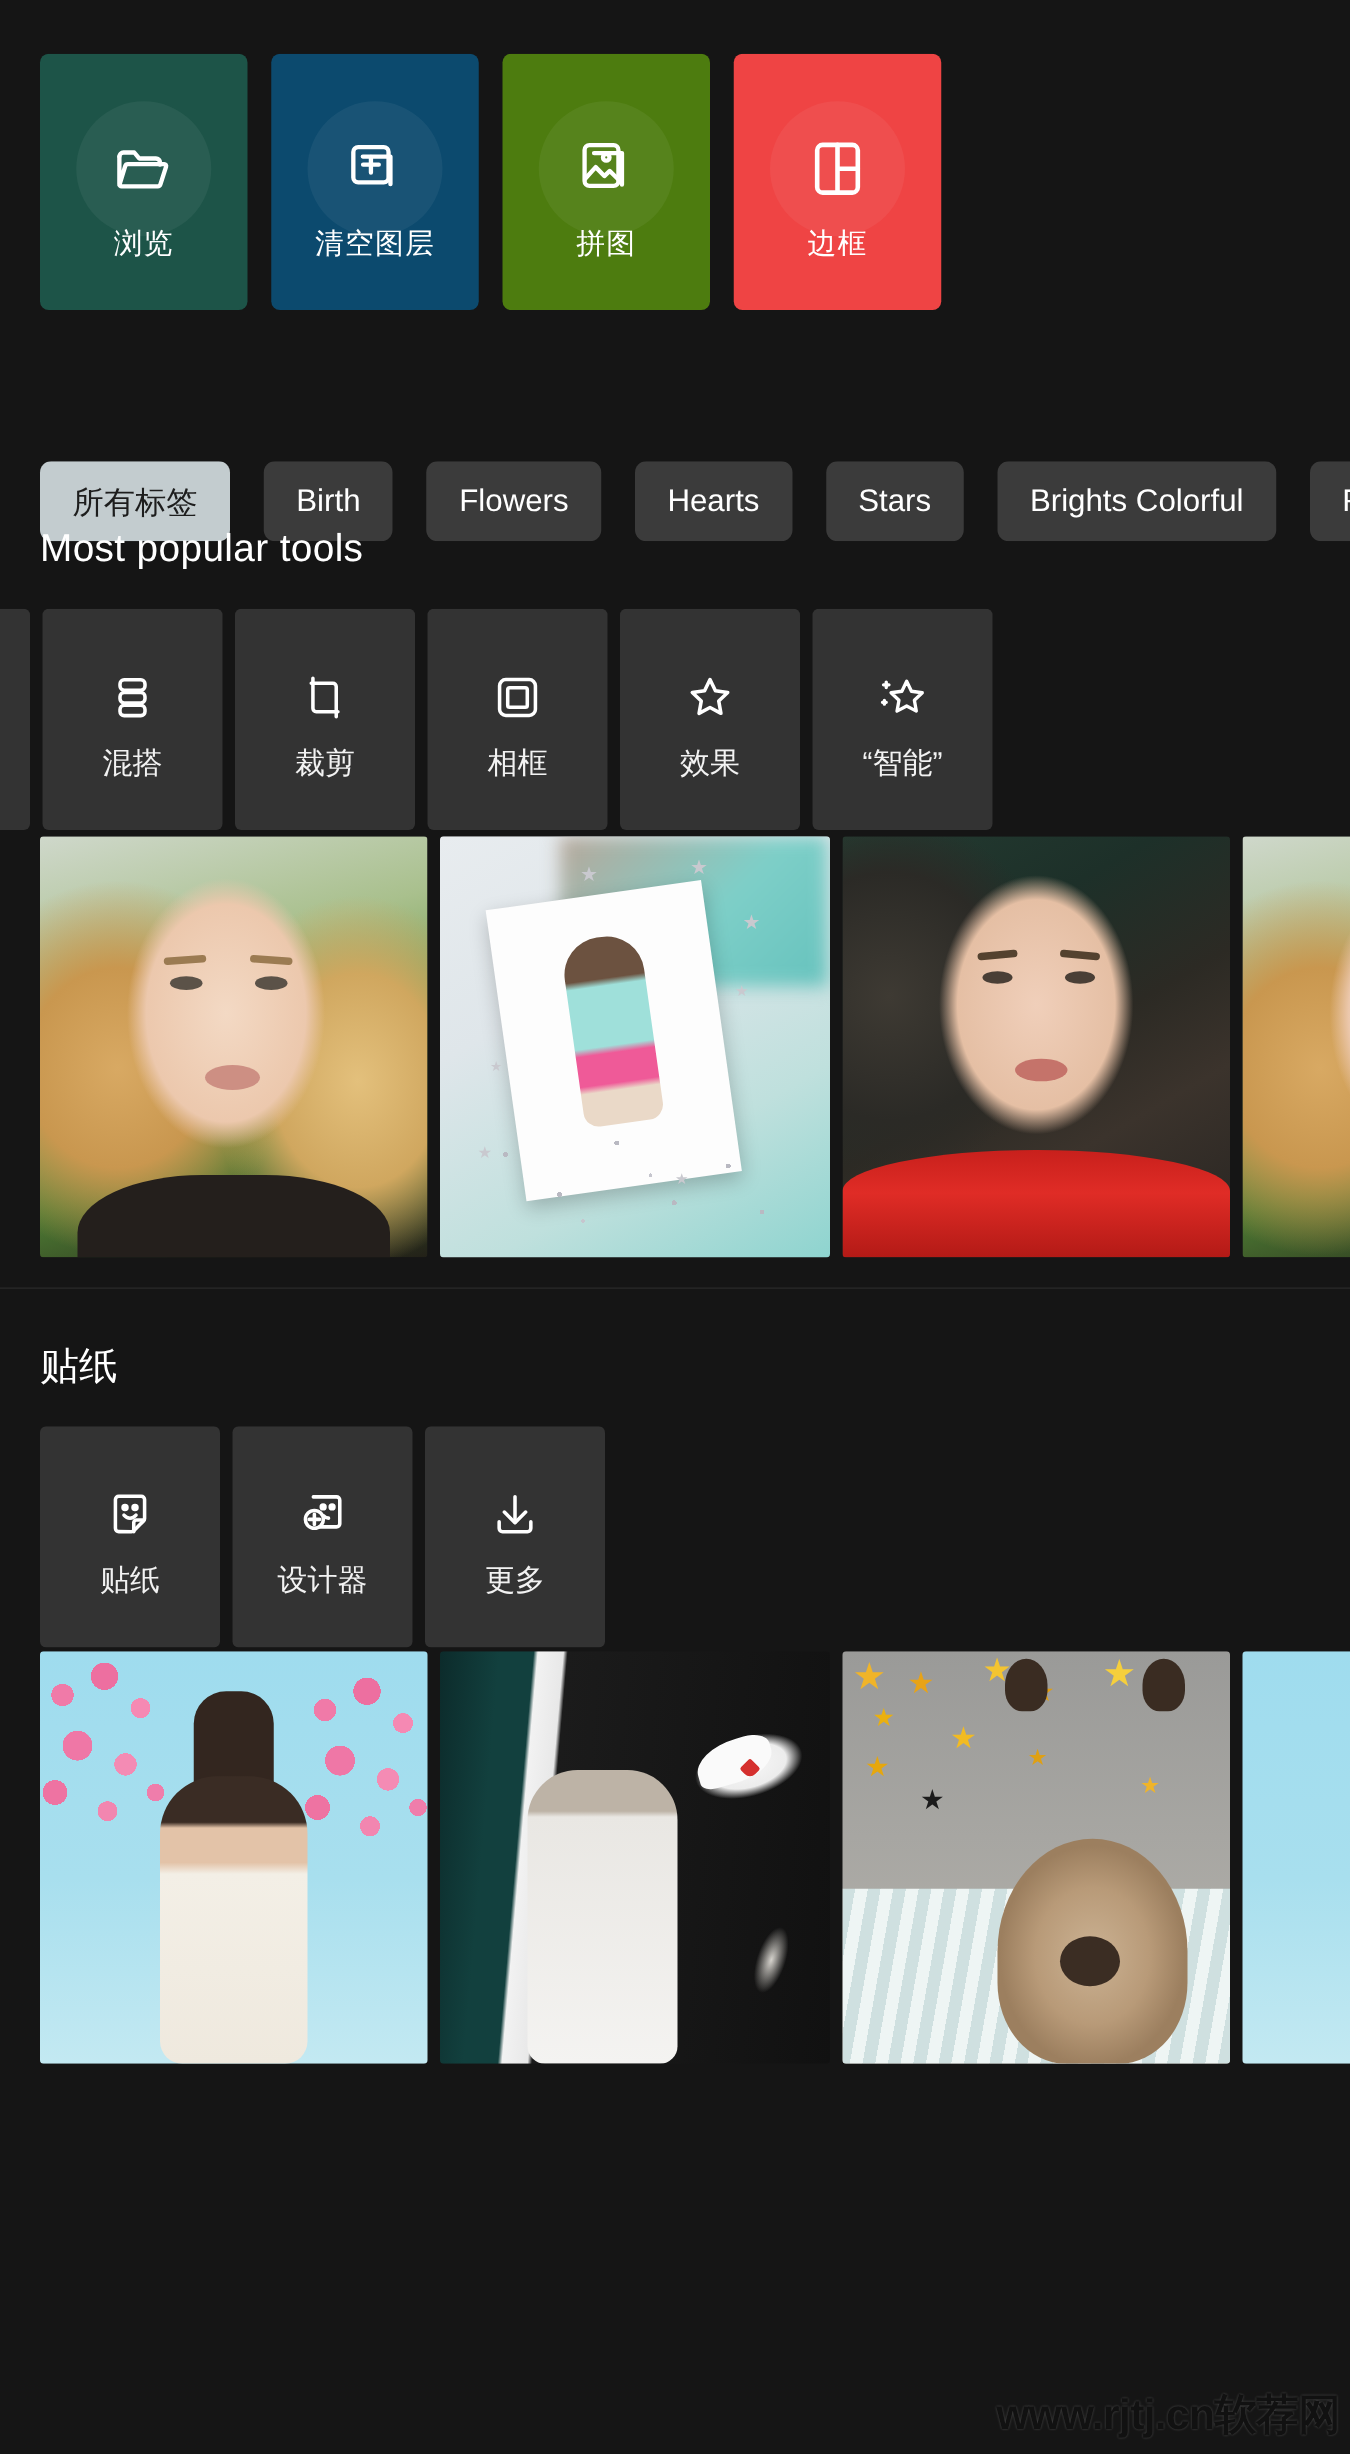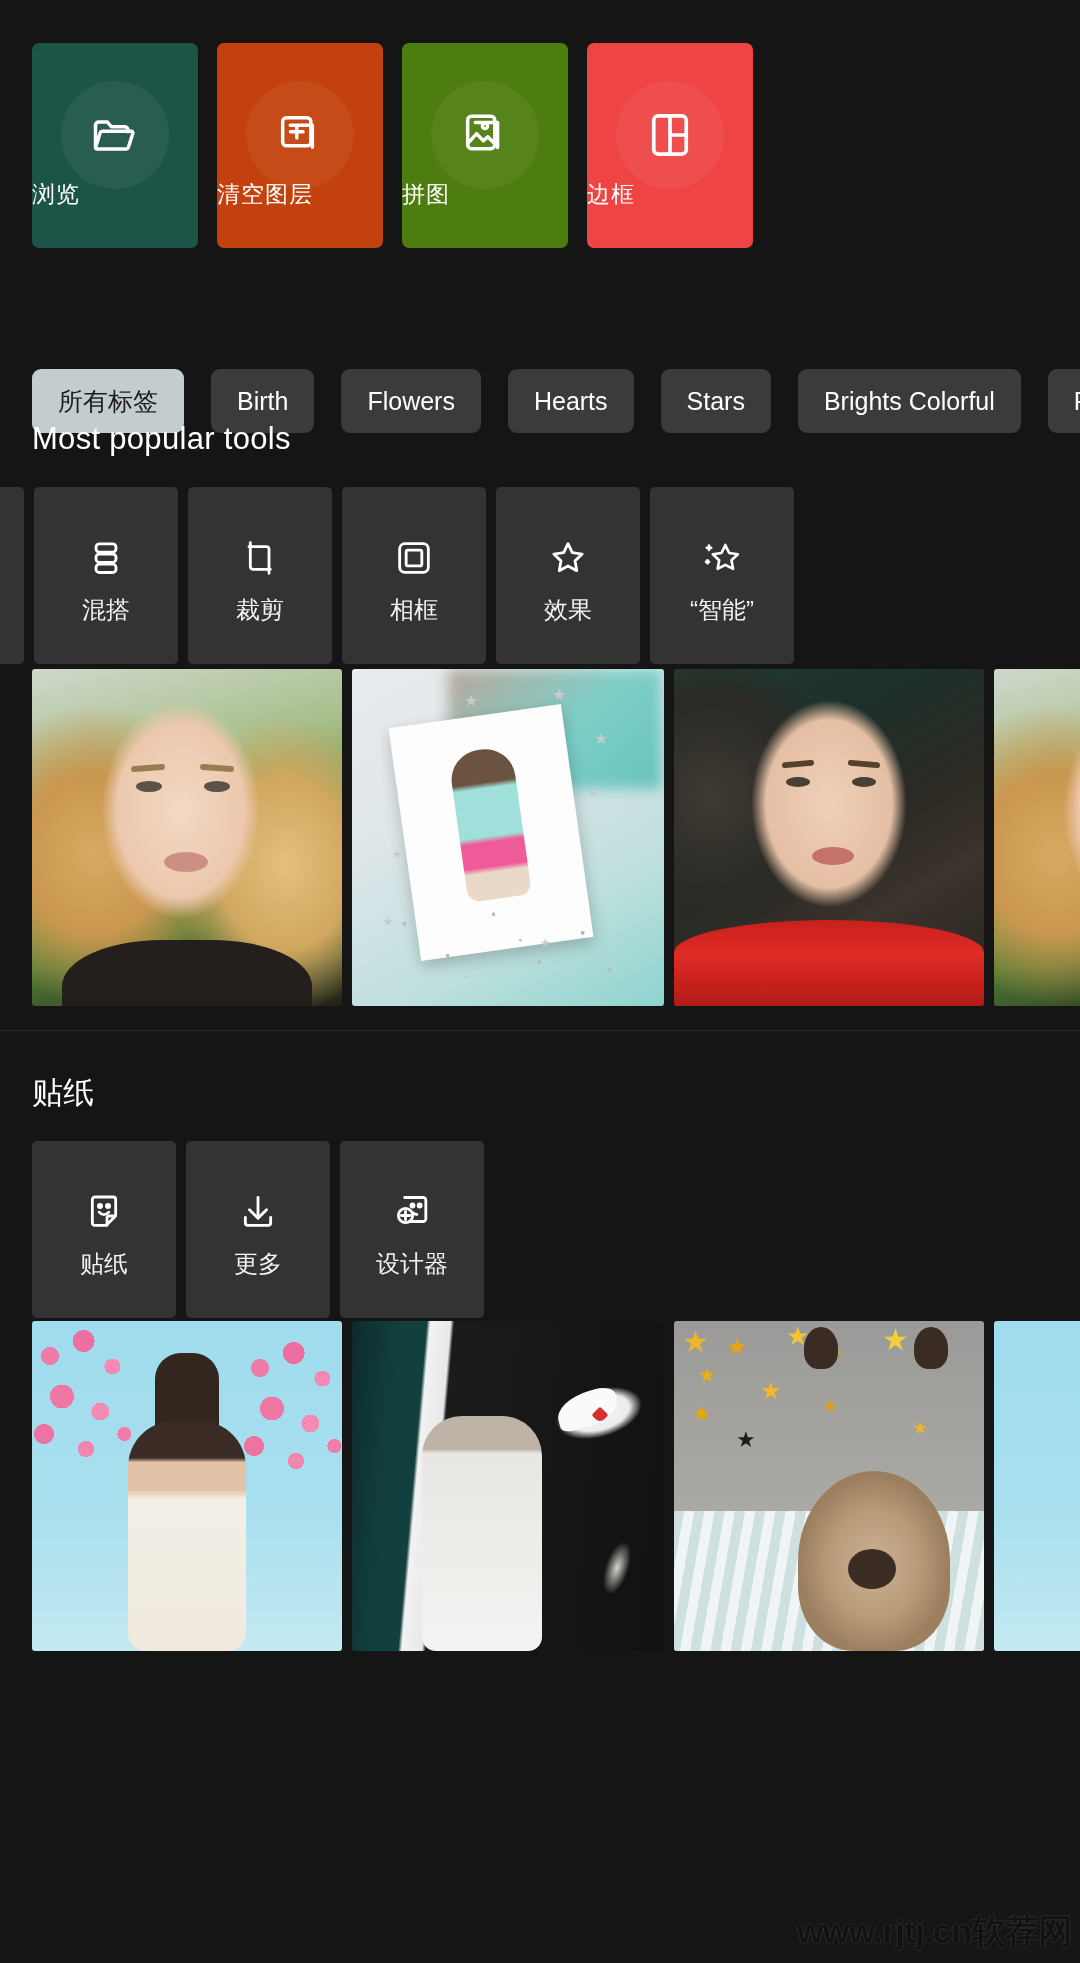--- a/index.html
+++ b/index.html
@@ -55,21 +55,21 @@
     display: flex;
     align-items: center;
     justify-content: center;
   }
   .hero-icon svg { width: 52px; height: 52px; display: block; }
   .hero-label {
     position: absolute;
     bottom: 38px;
     left: 0;
     width: 100%;
-    text-align: left;
+    text-align: center;
     color: #ffffff;
     font-size: 23px;
     letter-spacing: 1px;
   }
 
   
   .tag-row {
     position: absolute;
     top: 369px;
     left: 0;
@@ -392,21 +392,21 @@
     <span class="glow"></span>
     <span class="hero-icon">
       <svg viewBox="0 0 24 24" fill="none" stroke="#ffffff" stroke-width="1.6" stroke-linecap="round" stroke-linejoin="round">
         <path d="M3 7.5a1.5 1.5 0 0 1 1.5-1.5h4l1.8 2.2h6.2a1.5 1.5 0 0 1 1.5 1.5v.8"></path>
         <path d="M3 7.5v10.2a.8.8 0 0 0 .8.8h13.4a1 1 0 0 0 .95-.7l2.1-6.6a.7.7 0 0 0-.67-.9H6.1a1 1 0 0 0-.95.7L3 18"></path>
       </svg>
     </span>
     <span class="hero-label">浏览</span>
   </div>
 
-  <div class="hero-card" style="background:#c2410c">
+  <div class="hero-card" style="background:#0c4a6e">
     <span class="glow"></span>
     <span class="hero-icon">
       <svg viewBox="0 0 24 24" fill="none" stroke="#ffffff" stroke-width="1.6" stroke-linecap="round" stroke-linejoin="round">
         <path d="M7.5 7.5h10.2v10.2"></path>
         <rect x="4" y="4" width="13" height="13" rx="1.8"></rect>
         <path d="M10.5 7.6v5.8M7.6 10.5h5.8"></path>
       </svg>
     </span>
     <span class="hero-label">清空图层</span>
   </div>
@@ -557,40 +557,40 @@
         <circle cx="14.4" cy="8.4" r="0.95" fill="#ffffff"></circle>
         <path d="M9.1 12.1c.8.95 1.8 1.45 2.9 1.45s2.1-.5 2.9-1.45"></path>
       </svg>
     </span>
     <span class="tool-label">贴纸</span>
   </div>
 
   <div class="tool-card">
     <span class="tool-icon">
       <svg viewBox="0 0 24 24" fill="none" stroke="#ffffff" stroke-width="1.7" stroke-linecap="round" stroke-linejoin="round">
-        <path d="M12 3.2v12.2"></path>
-        <path d="M6.9 10.6L12 15.7l5.1-5.1"></path>
-        <path d="M4.4 15.2v3.2a1.6 1.6 0 0 0 1.6 1.6h12a1.6 1.6 0 0 0 1.6-1.6v-3.2"></path>
-      </svg>
-    </span>
-    <span class="tool-label">更多</span>
-  </div>
-
-  <div class="tool-card">
-    <span class="tool-icon">
-      <svg viewBox="0 0 24 24" fill="none" stroke="#ffffff" stroke-width="1.7" stroke-linecap="round" stroke-linejoin="round">
         <path d="M7.6 3.3h11.1A1.6 1.6 0 0 1 20.3 4.9v11.2a1.6 1.6 0 0 1-1.6 1.6H10"></path>
         <circle cx="12.3" cy="8.1" r="0.9" fill="#ffffff"></circle>
         <circle cx="16.6" cy="8.1" r="0.9" fill="#ffffff"></circle>
         <path d="M12.6 12.4c.6.7 1.4 1.1 2.3 1.1"></path>
         <circle cx="8.1" cy="14.1" r="4.3" fill="#333333"></circle>
         <path d="M8.1 11.6v5M5.6 14.1h5"></path>
       </svg>
     </span>
     <span class="tool-label">设计器</span>
+  </div>
+
+  <div class="tool-card">
+    <span class="tool-icon">
+      <svg viewBox="0 0 24 24" fill="none" stroke="#ffffff" stroke-width="1.7" stroke-linecap="round" stroke-linejoin="round">
+        <path d="M12 3.2v12.2"></path>
+        <path d="M6.9 10.6L12 15.7l5.1-5.1"></path>
+        <path d="M4.4 15.2v3.2a1.6 1.6 0 0 0 1.6 1.6h12a1.6 1.6 0 0 0 1.6-1.6v-3.2"></path>
+      </svg>
+    </span>
+    <span class="tool-label">更多</span>
   </div>
 </div>
 
 <div class="photo-row" id="photos-stickers">
 
   <div class="photo ph-blossom">
     <span class="branch left"></span>
     <span class="branch right"></span>
     <span class="hair"></span>
     <span class="woman"></span>

